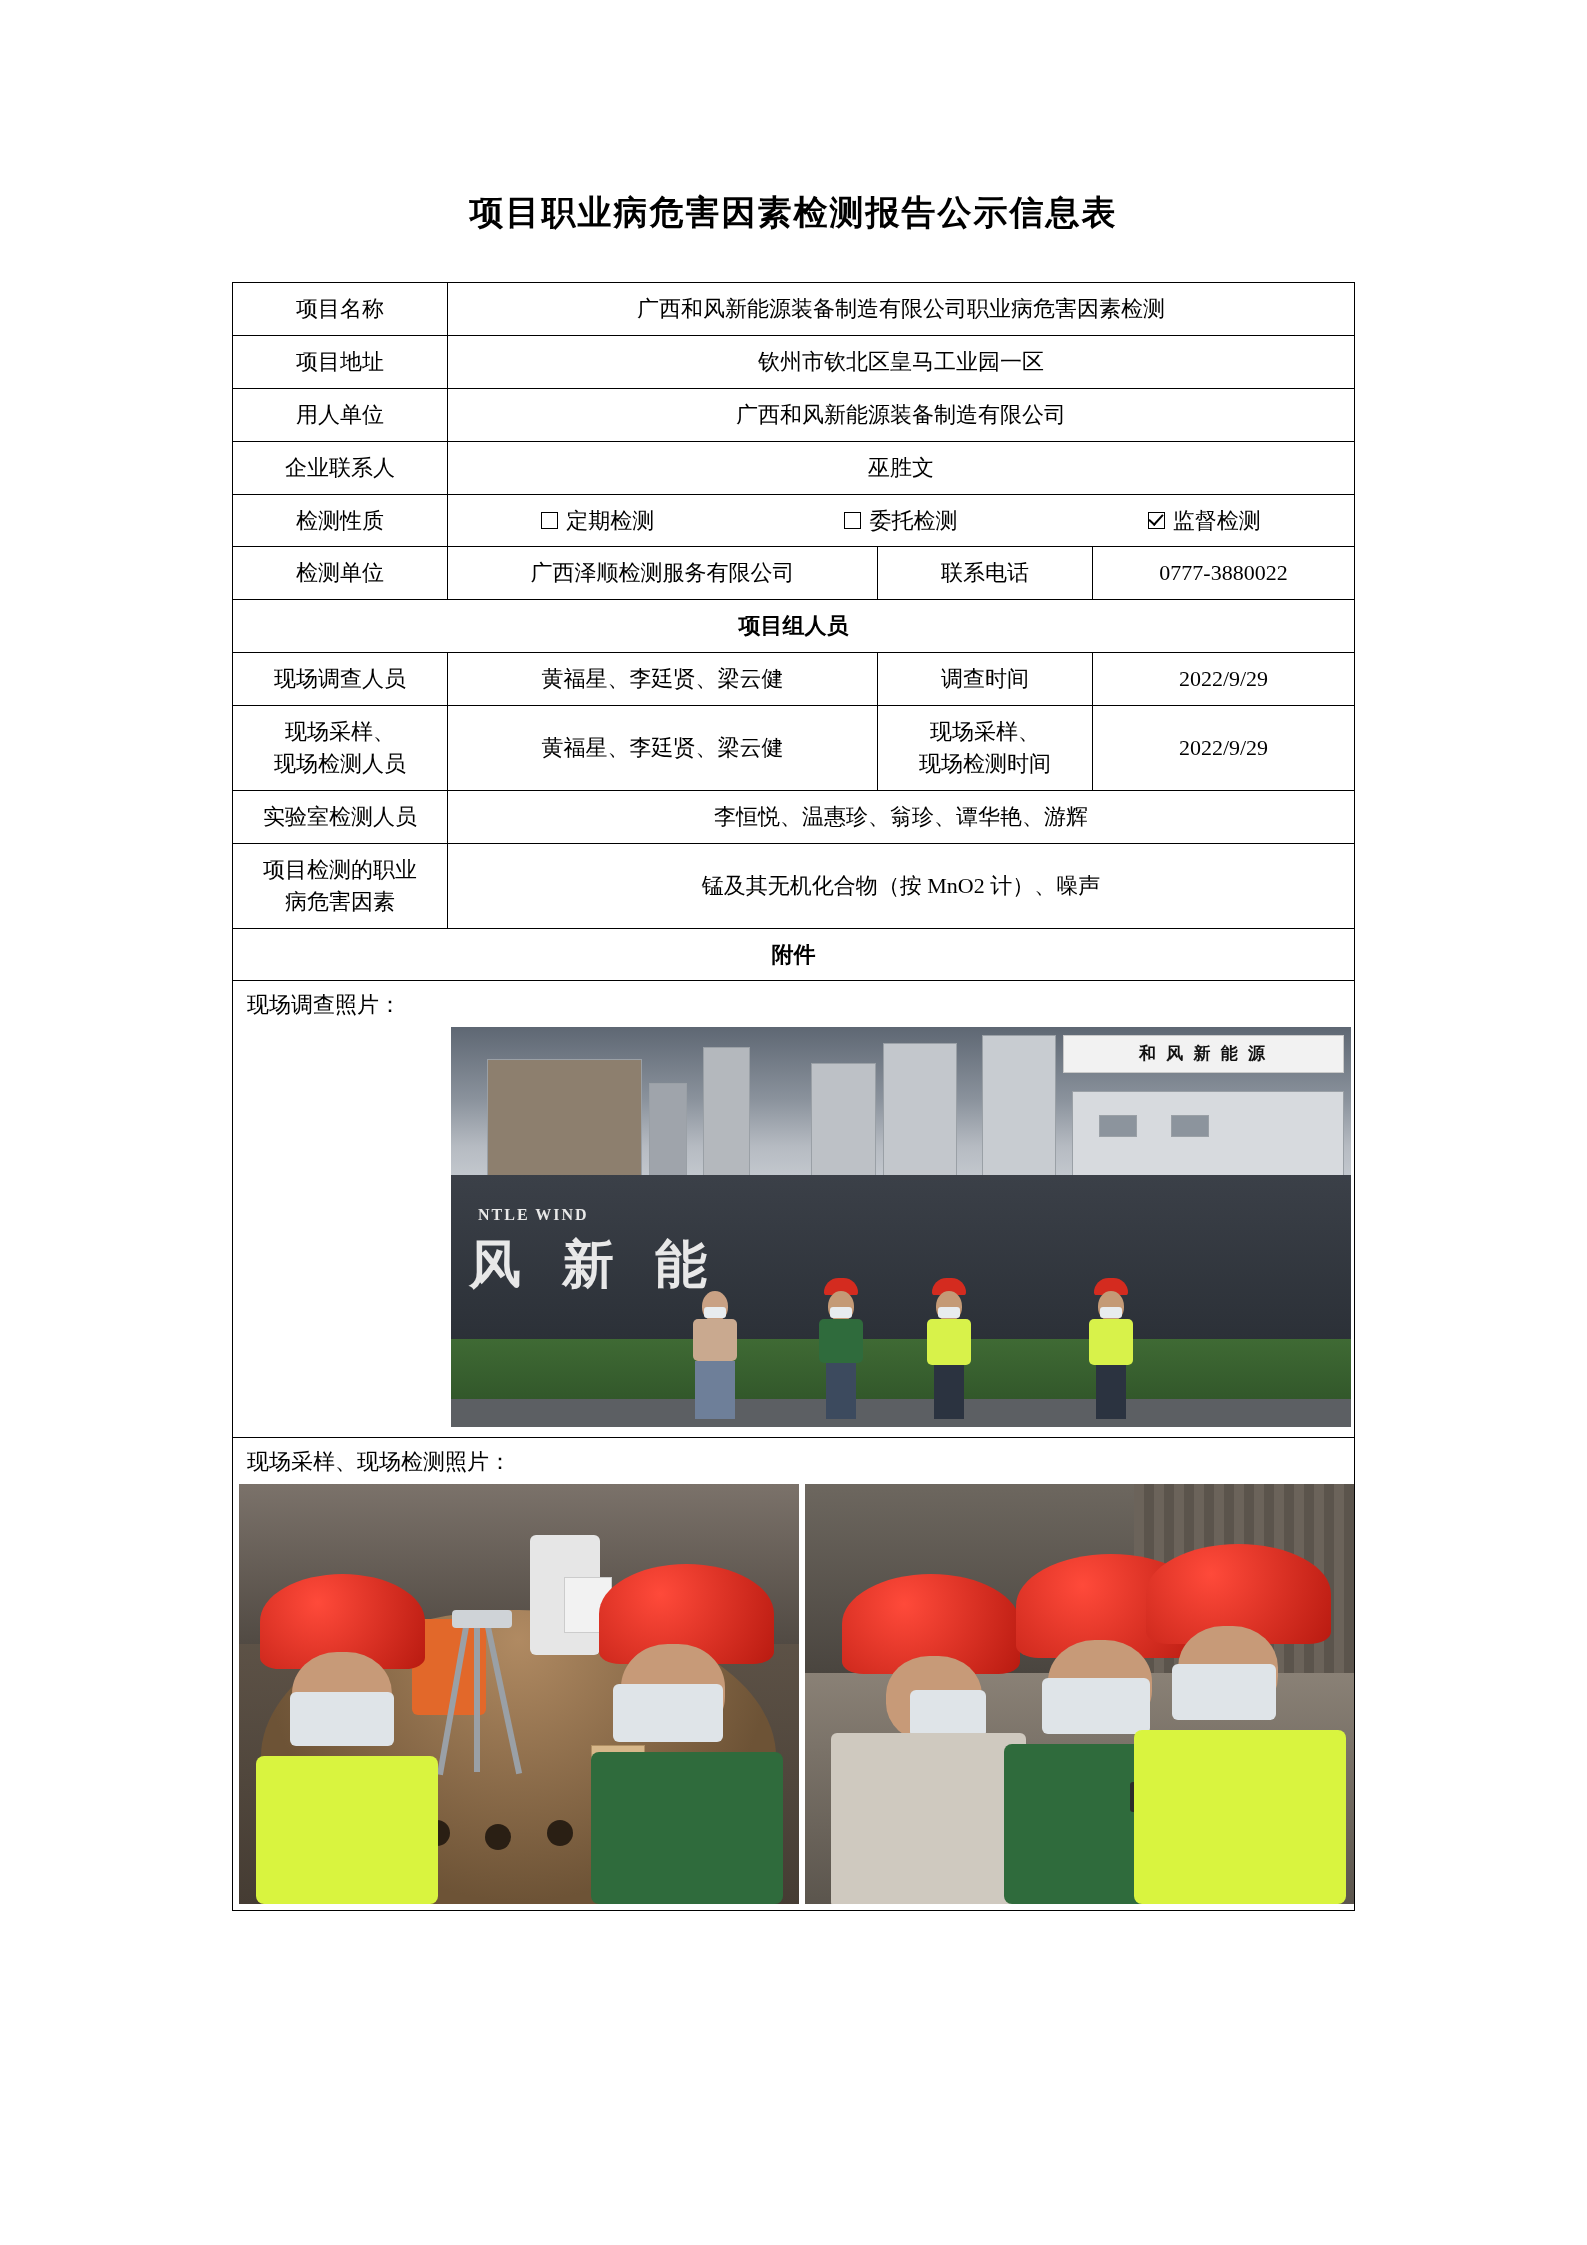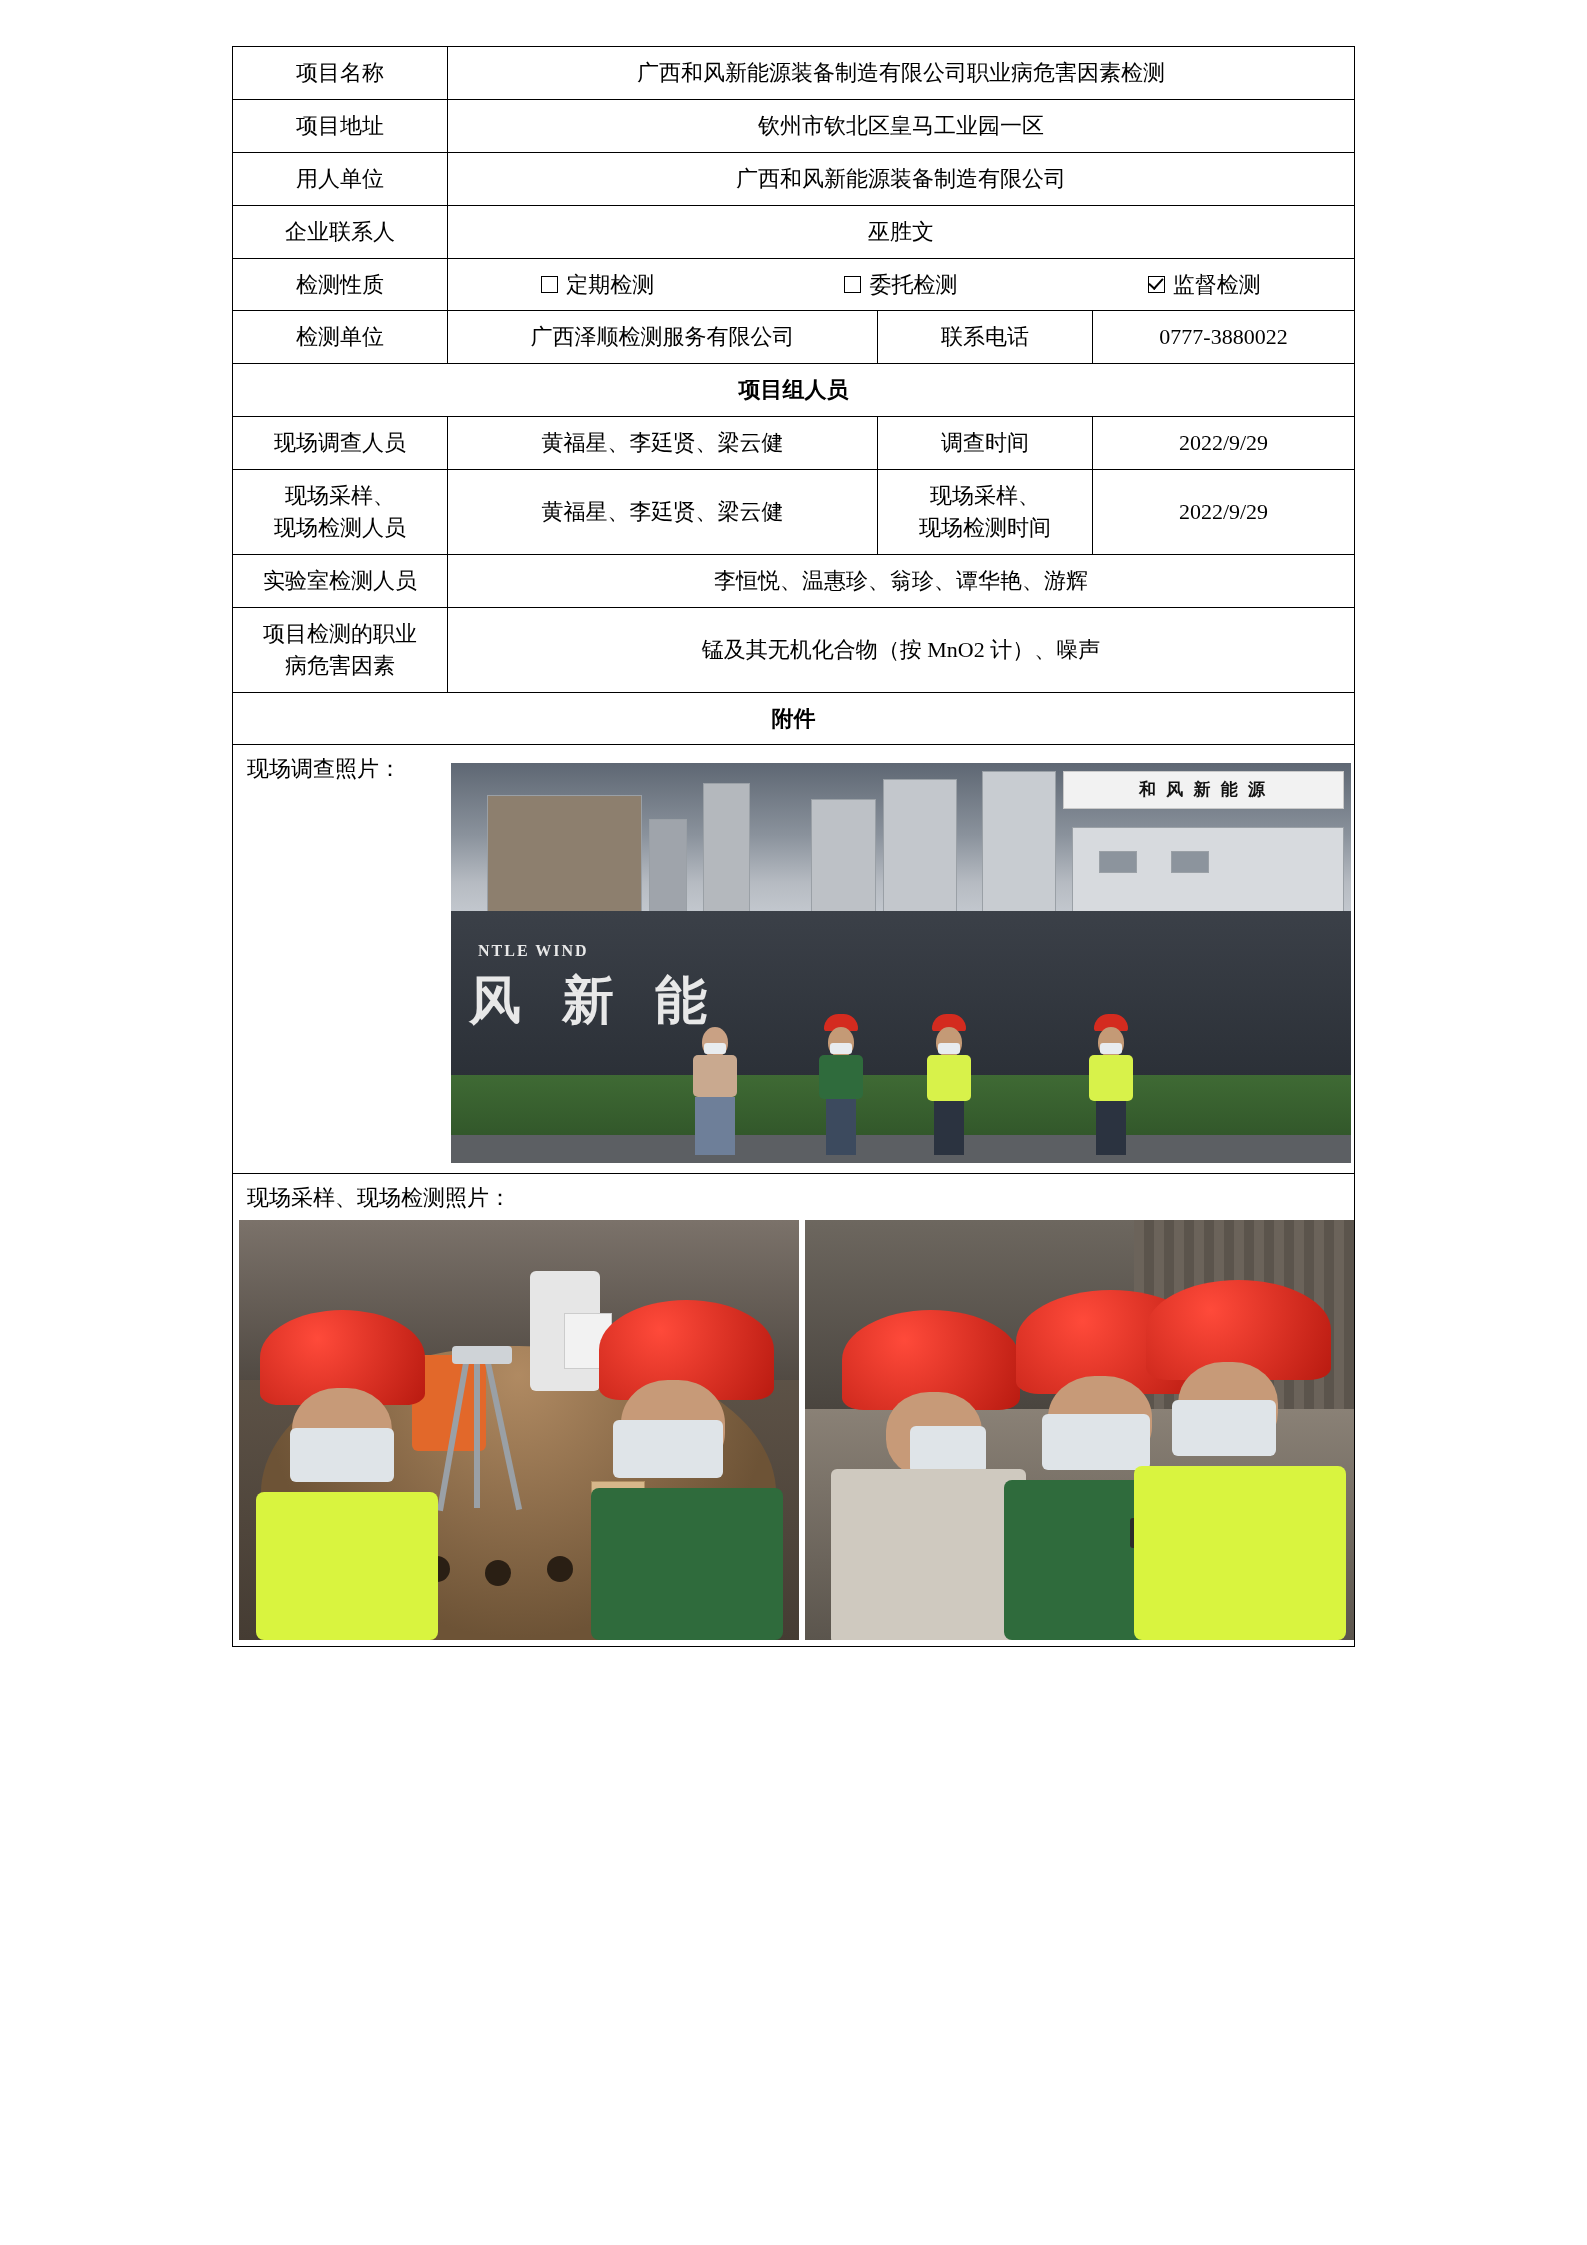--- a/index.html
+++ b/index.html
@@ -95,20 +95,21 @@
     vertical-align: top;
   }
   .photo-label {
     font-size: 22px;
     text-align: left;
     padding: 8px 0 6px 14px;
   }
   .survey-photo-wrap {
     position: relative;
     padding: 0 0 10px 0;
+    margin-top: 28px;
   }
   .img-frame {
     position: relative;
     overflow: hidden;
     background: #888;
   }
   
   .photo1 {
     width: 900px;
     height: 400px;
@@ -195,20 +196,21 @@
     position: absolute; background: #f2f2f2; border: 1px solid #c9c9c9;
     color: #111; font-weight: 700; display: flex; align-items: center;
     justify-content: center; letter-spacing: 3px;
   }
 </style>
 </head>
 <body>
 
 <div class="page">
 
+  <h1 class="doc-title">项目职业病危害因素检测报告公示信息表</h1>
 
   <div class="table-wrap">
     <table class="main">
       <colgroup>
         <col style="width:215px">
         <col style="width:215px">
         <col style="width:215px">
         <col style="width:215px">
         <col style="width:262px">
       </colgroup>

